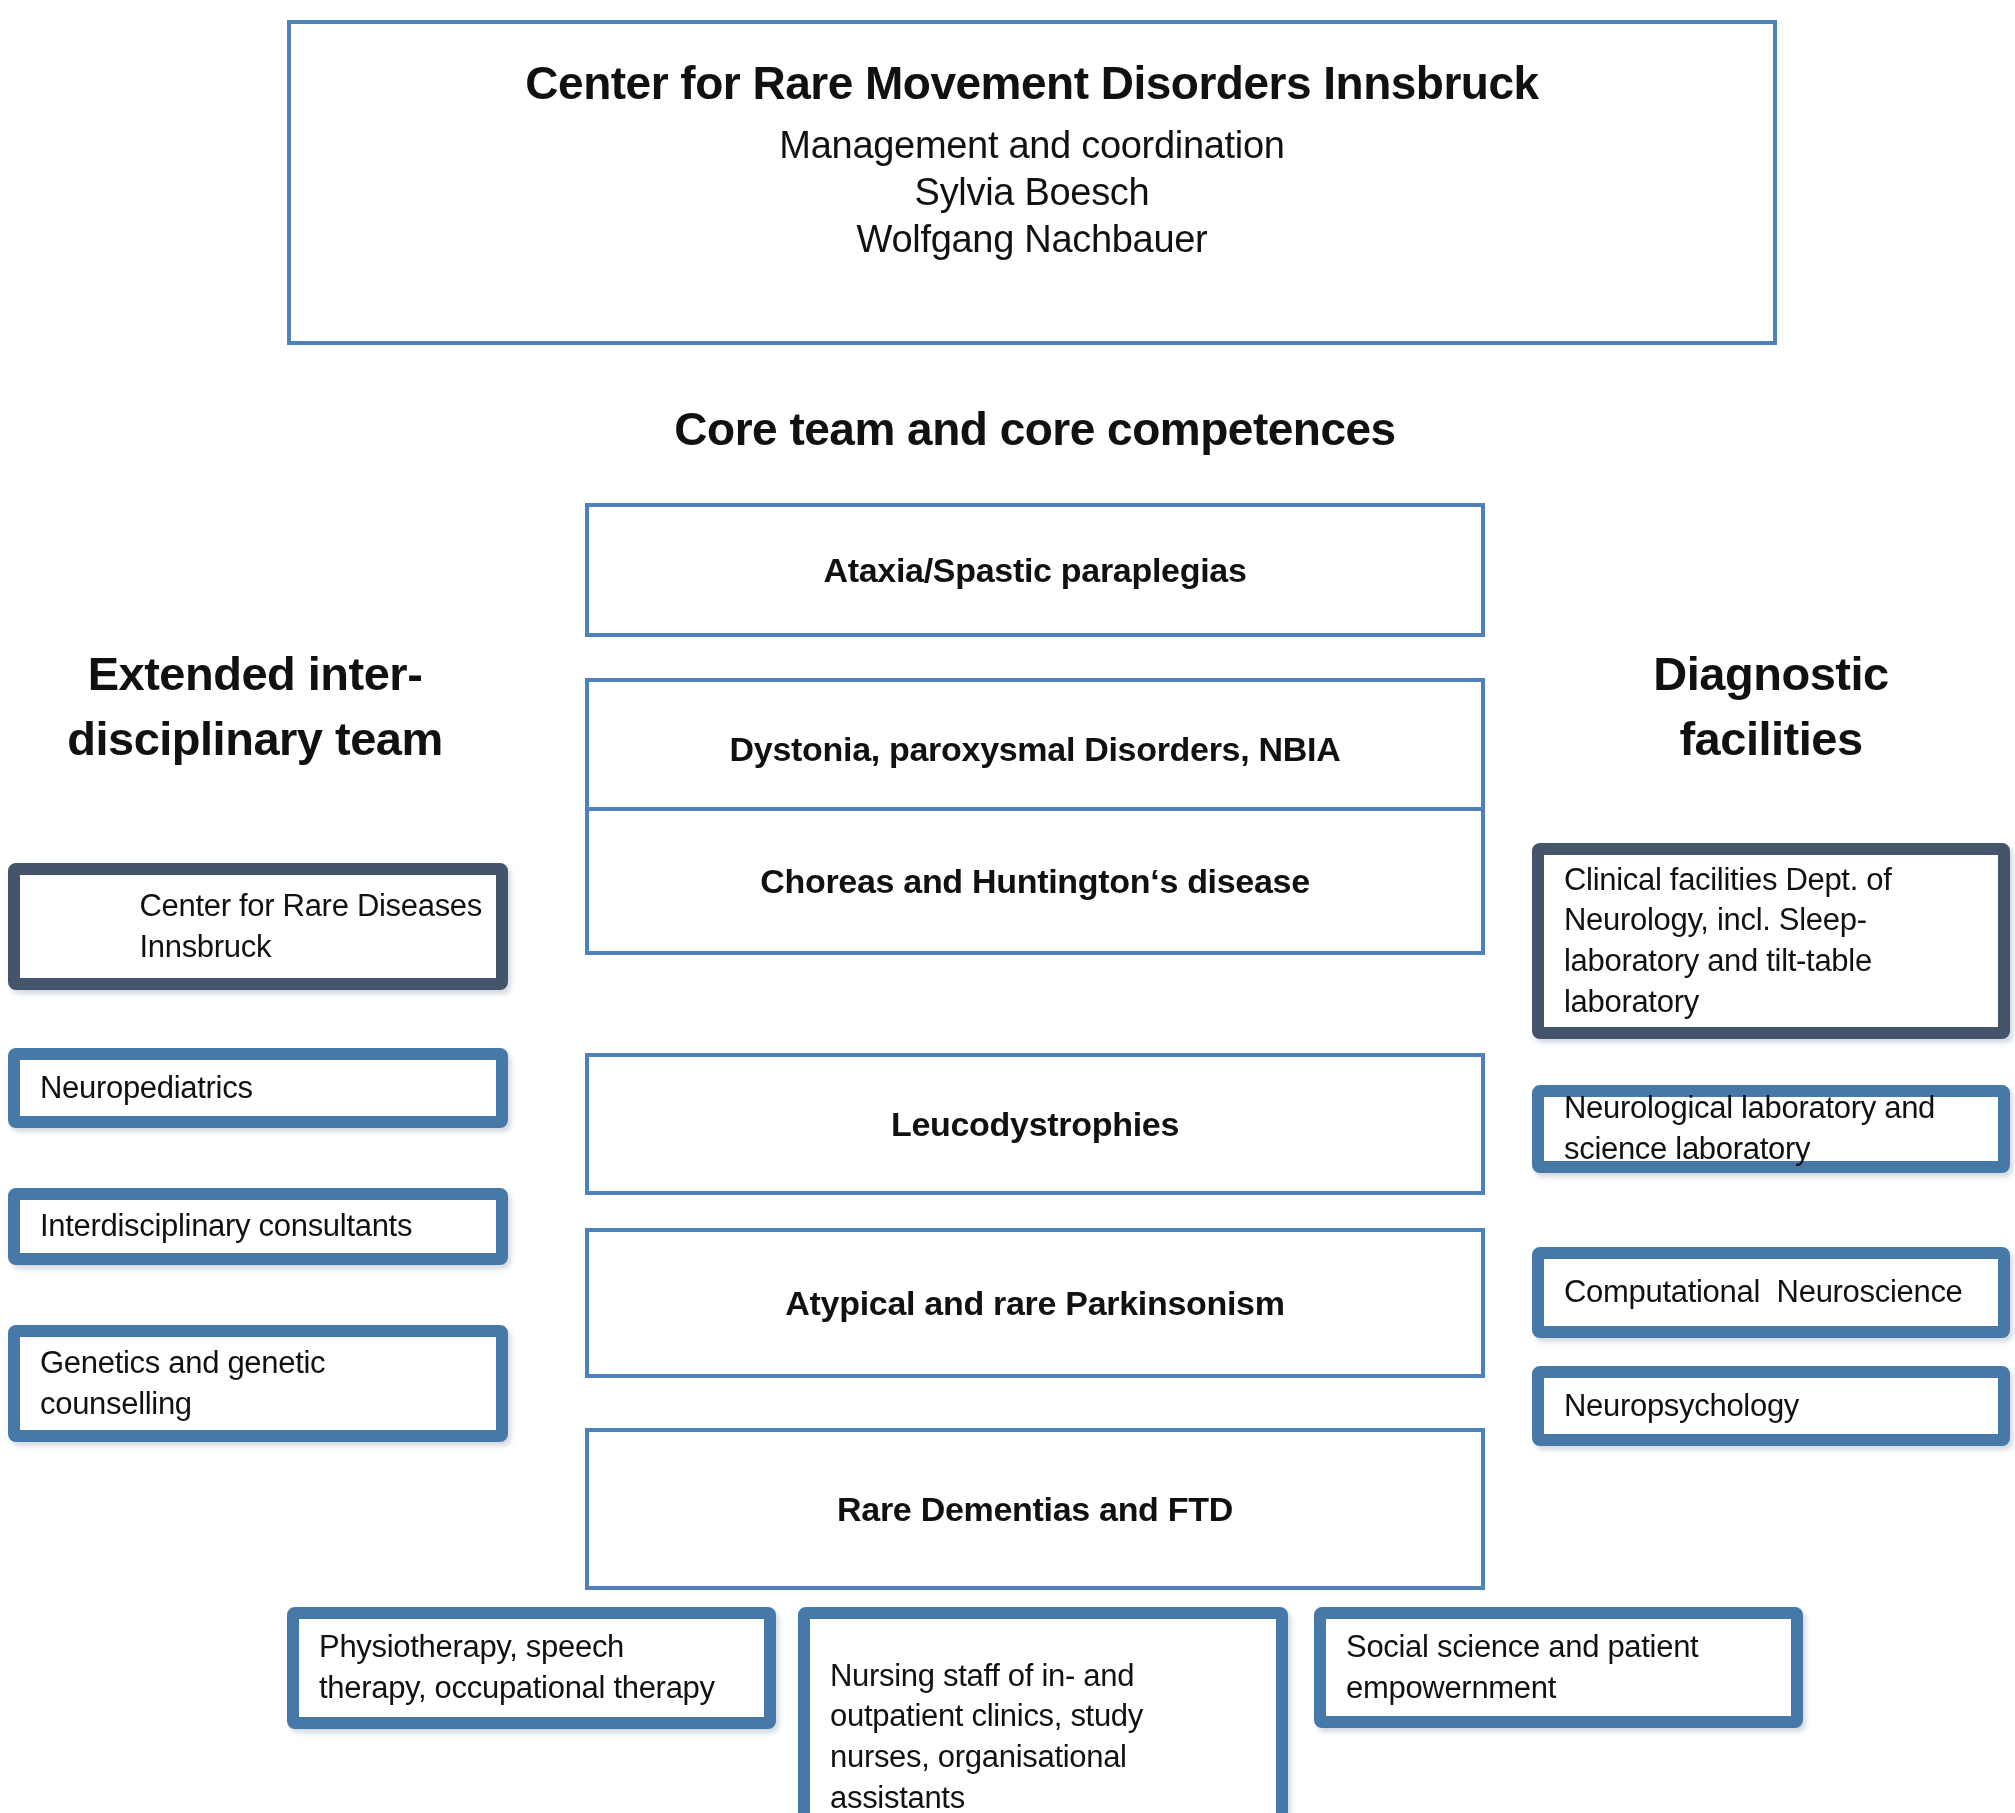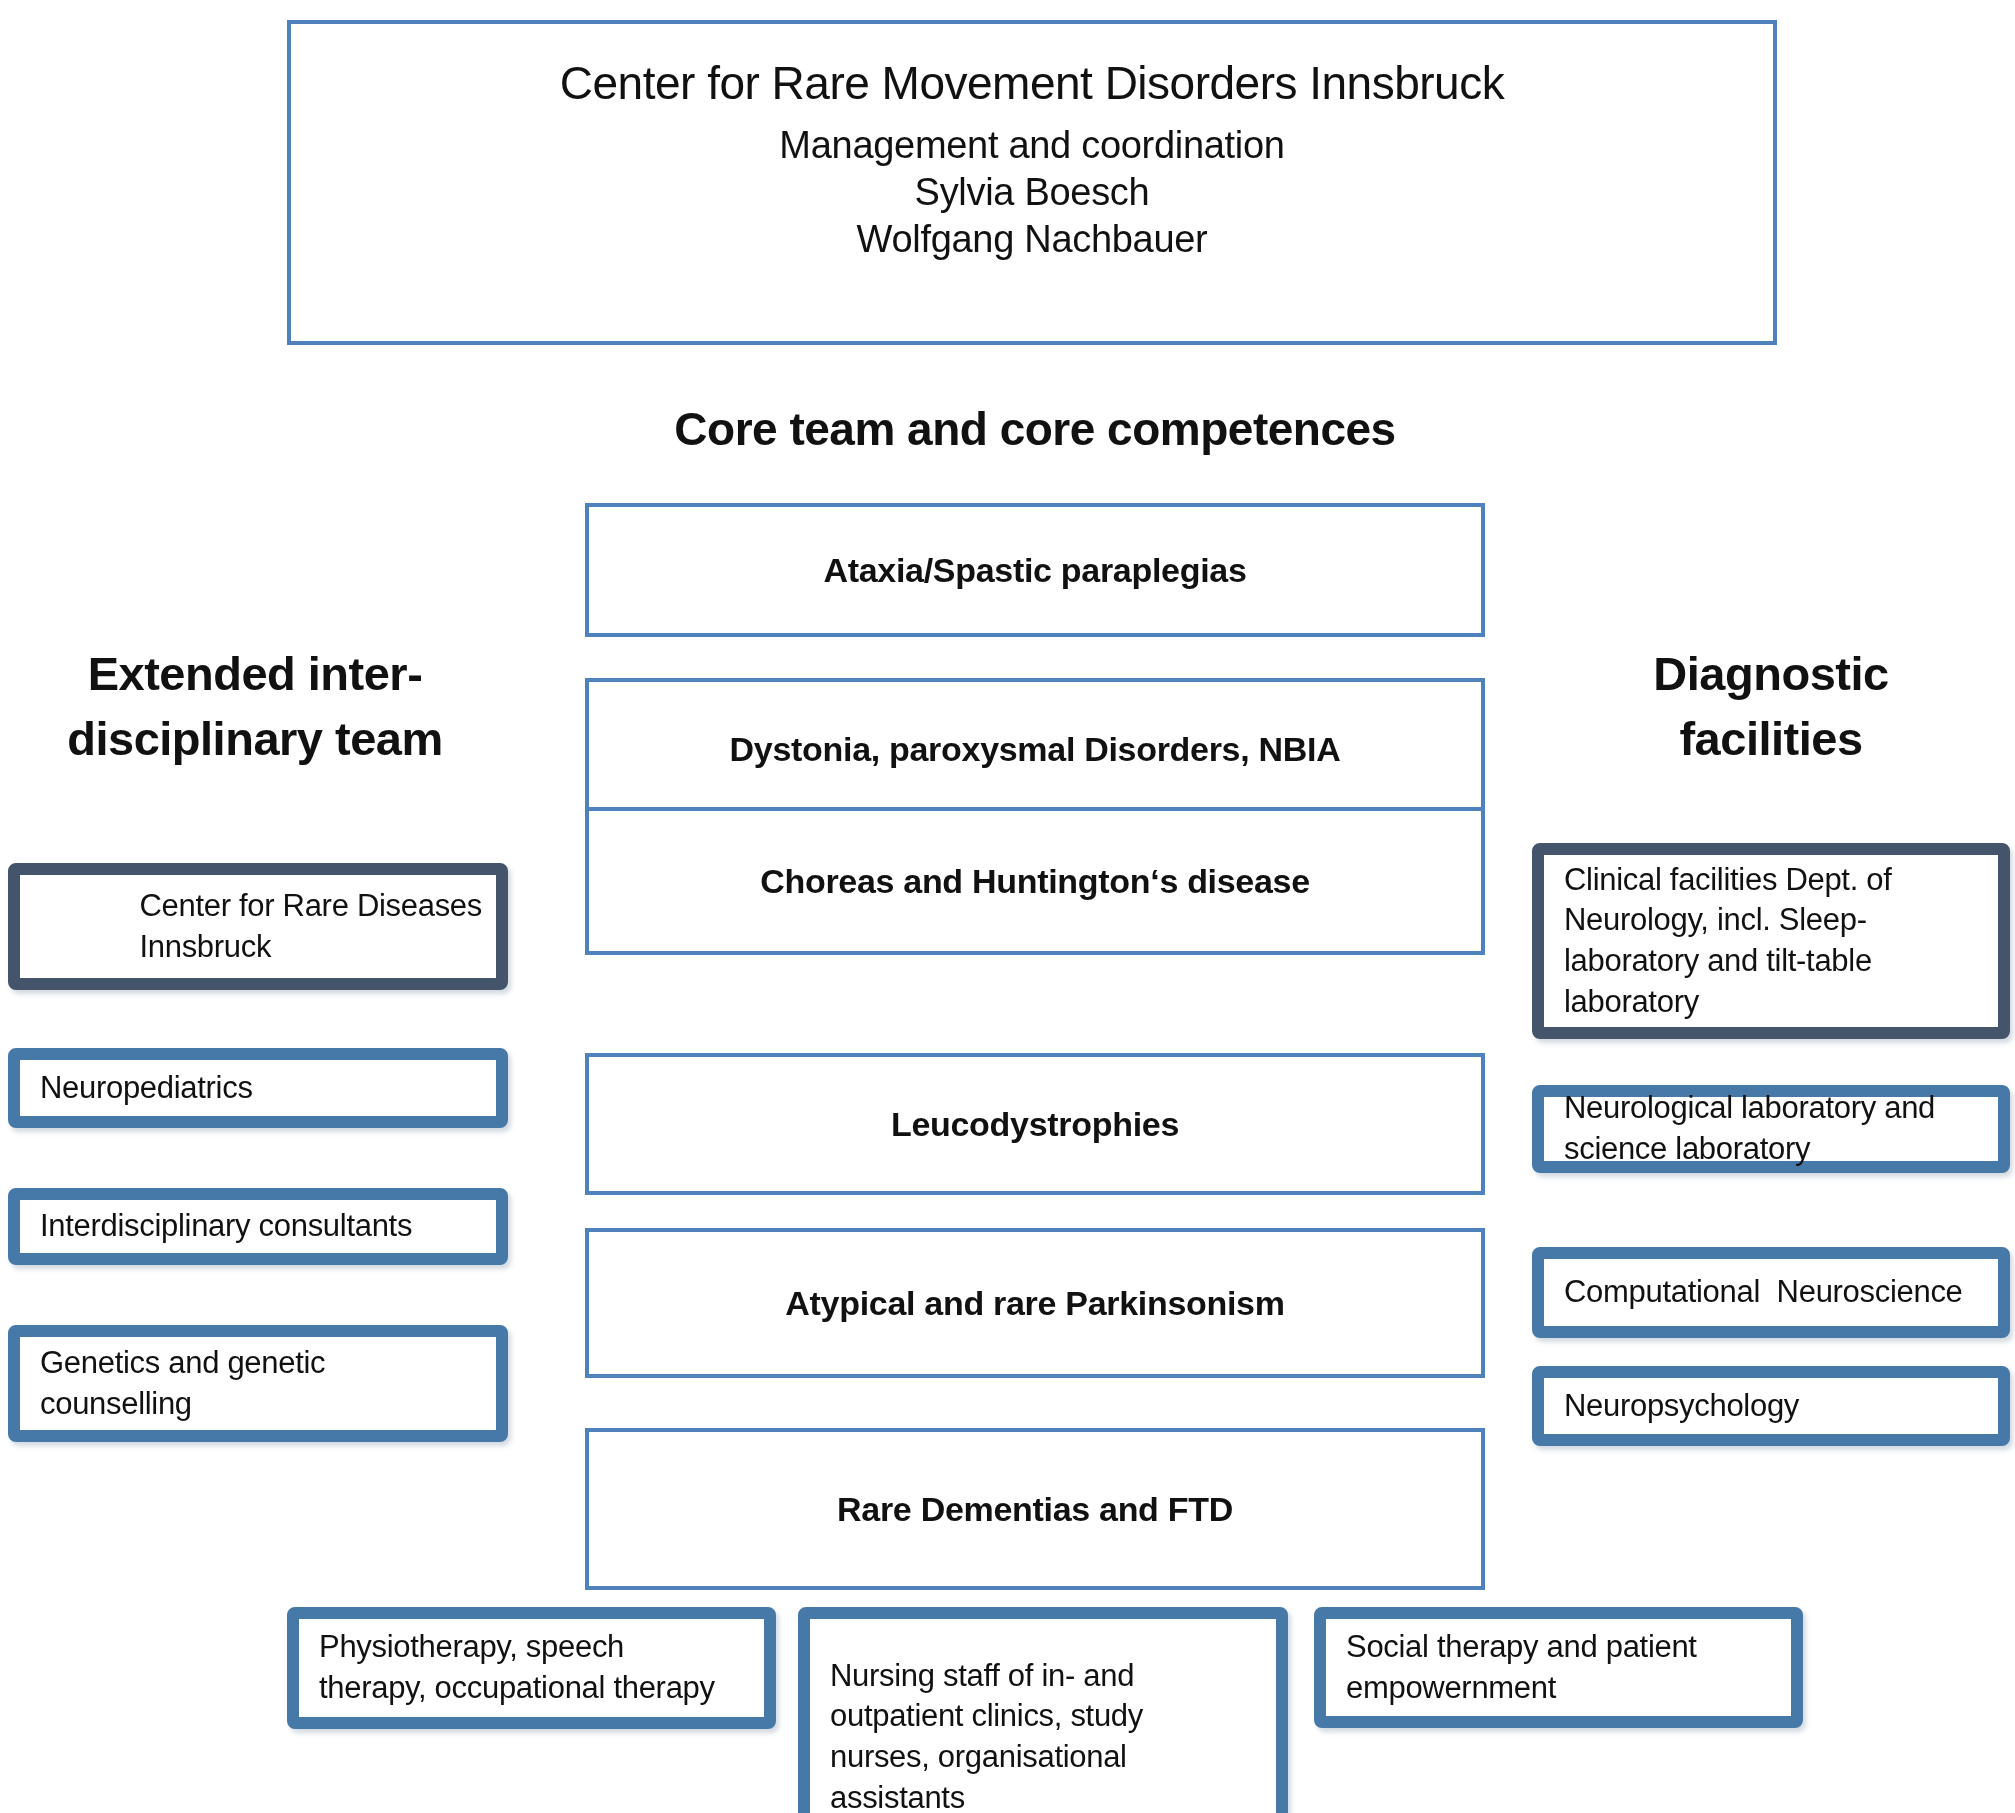--- a/index.html
+++ b/index.html
@@ -39,21 +39,21 @@
     align-items: flex-start;
     justify-content: center;
   }
   .top-inner {
     width: 100%;
     text-align: center;
     padding-top: 32px;
   }
   .top-title {
     font-size: 46px;
-    font-weight: normal;
+    font-weight: bold;
     letter-spacing: -0.5px;
     margin-bottom: 12px;
   }
   .top-line {
     font-size: 38px;
     line-height: 1.24;
     letter-spacing: -0.3px;
   }
   .heading {
     position: absolute;
@@ -167,17 +167,17 @@
     <div class="side-label">Physiotherapy, speech
 therapy, occupational therapy</div>
   </div>
   <div class="box thick" style="left:798px;top:1607px;width:490px;height:260px;">
     <div class="side-label">Nursing staff of in- and
 outpatient clinics, study
 nurses, organisational
 assistants</div>
   </div>
   <div class="box thick" style="left:1314px;top:1607px;width:489px;height:121px;">
-    <div class="side-label">Social therapy and patient
+    <div class="side-label">Social science and patient
 empowernment</div>
   </div>
 
 </div>
 
 </body></html>

